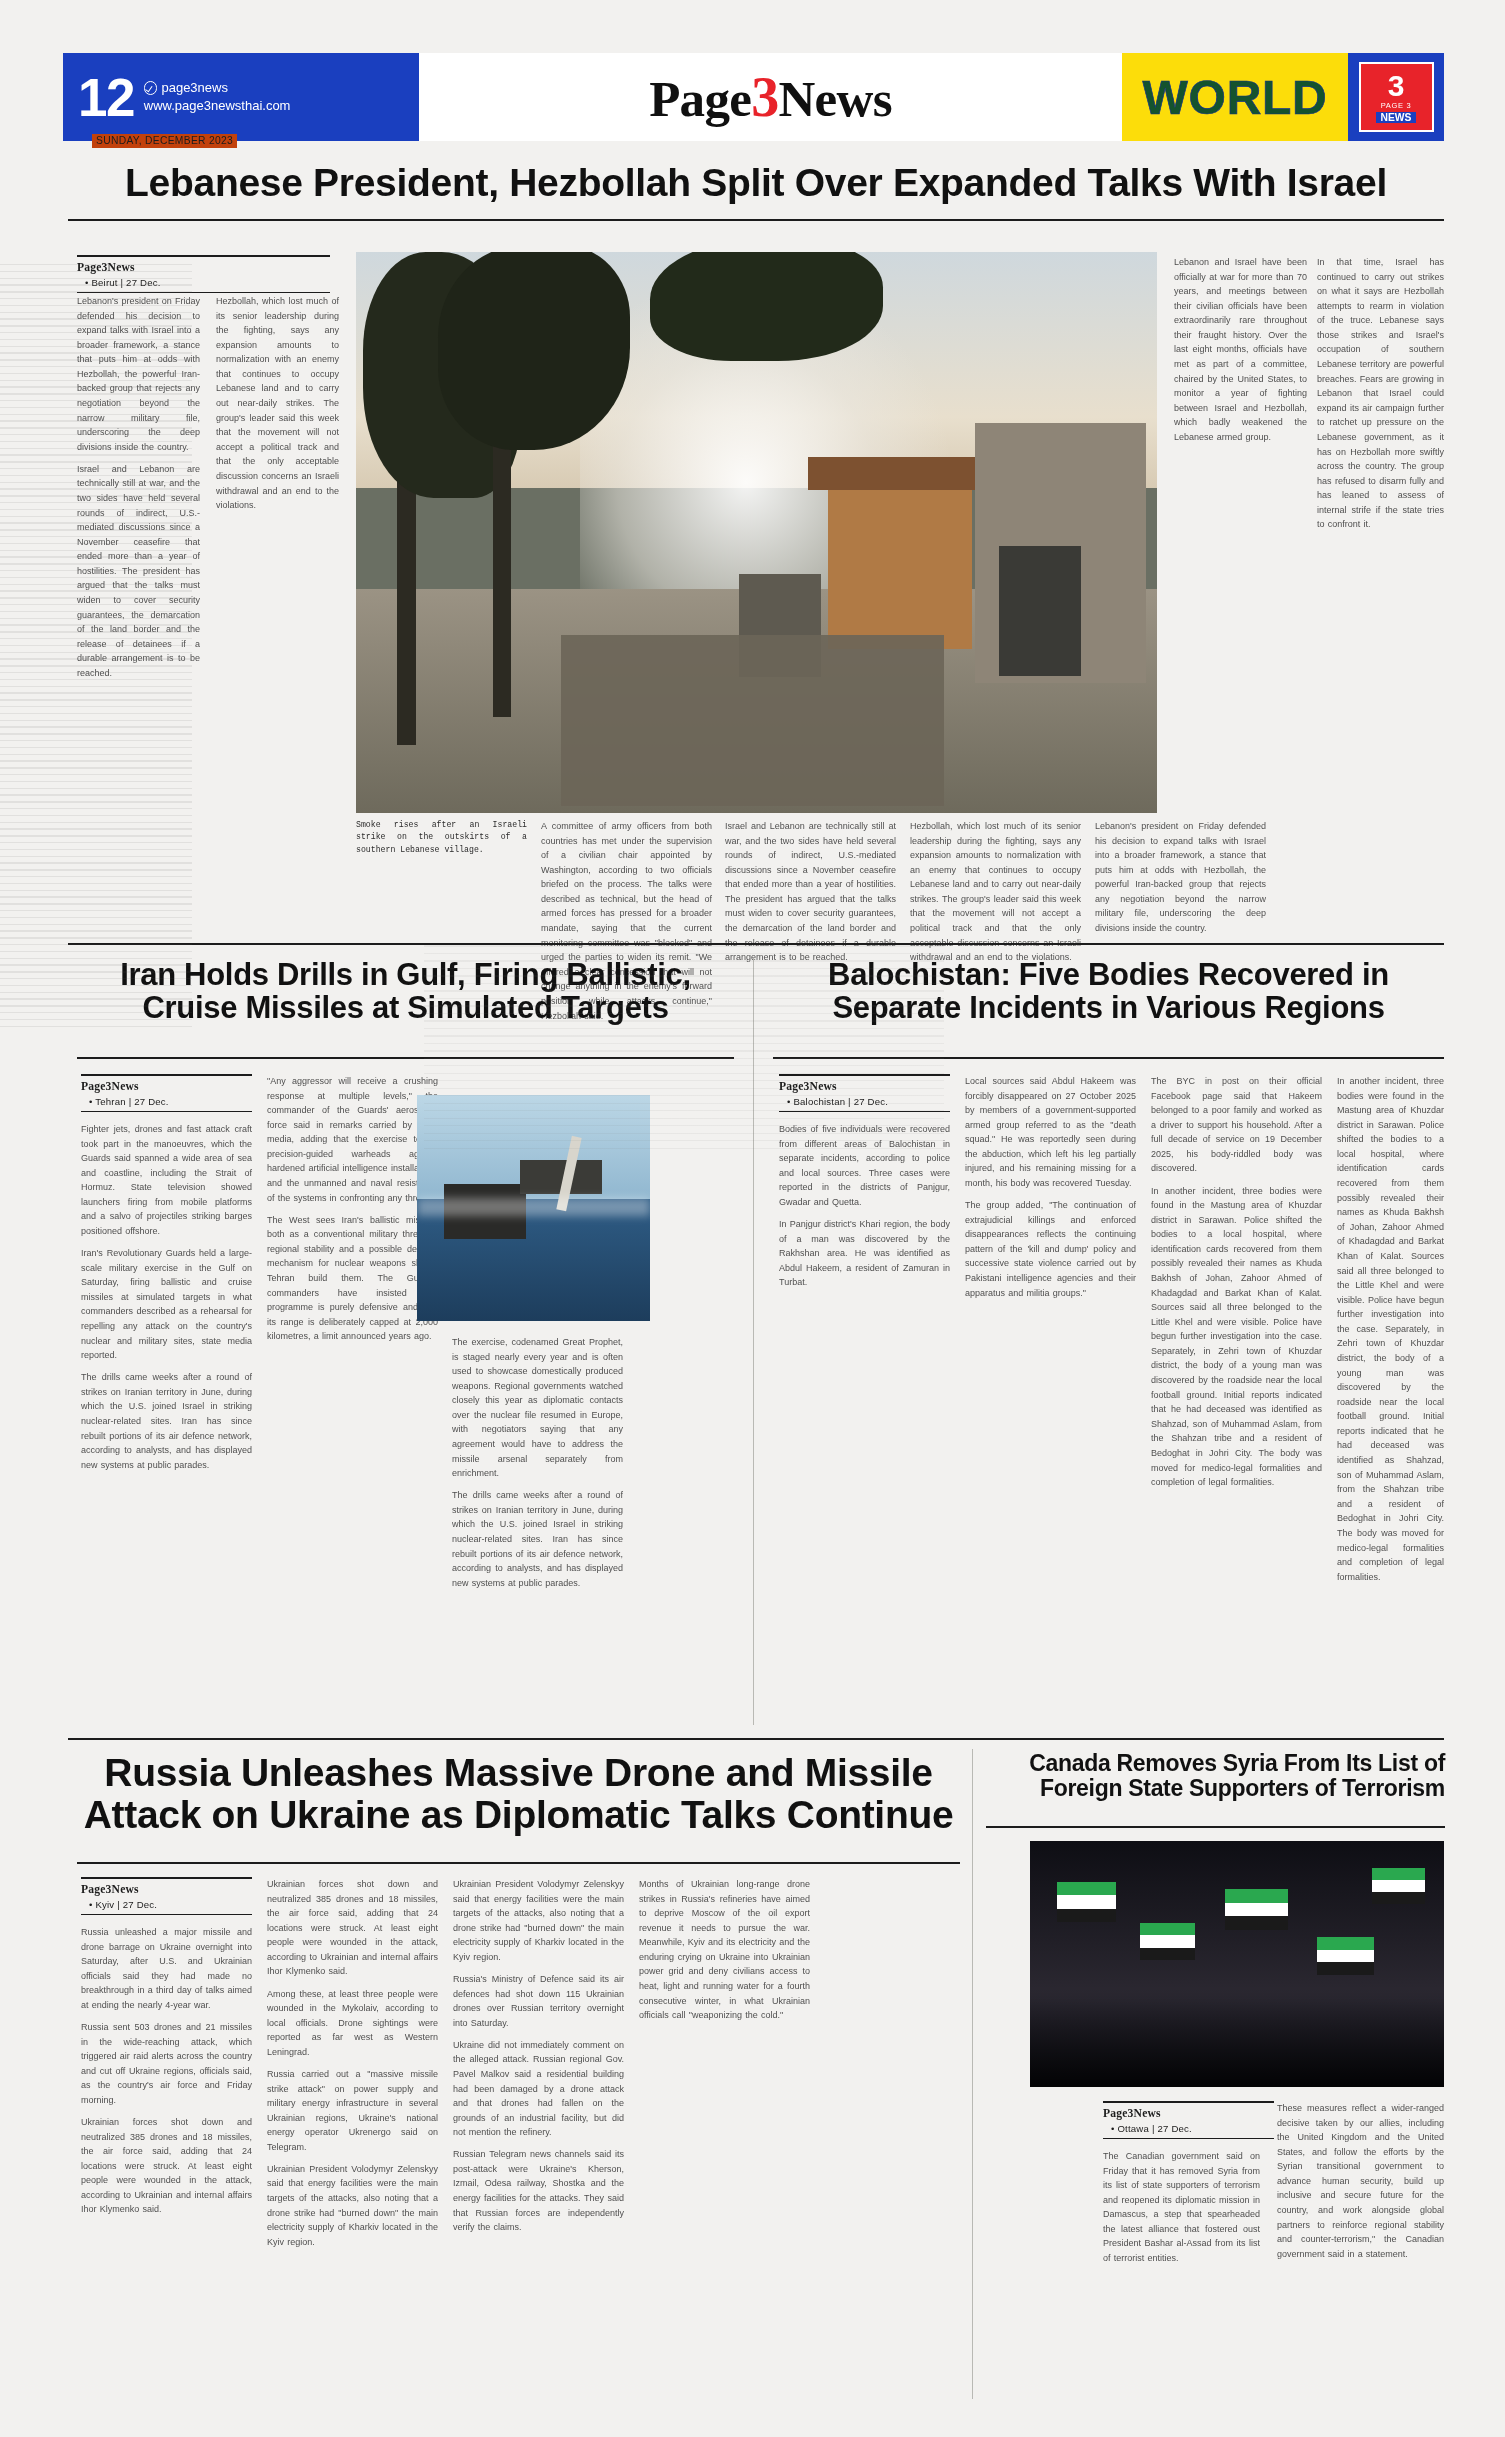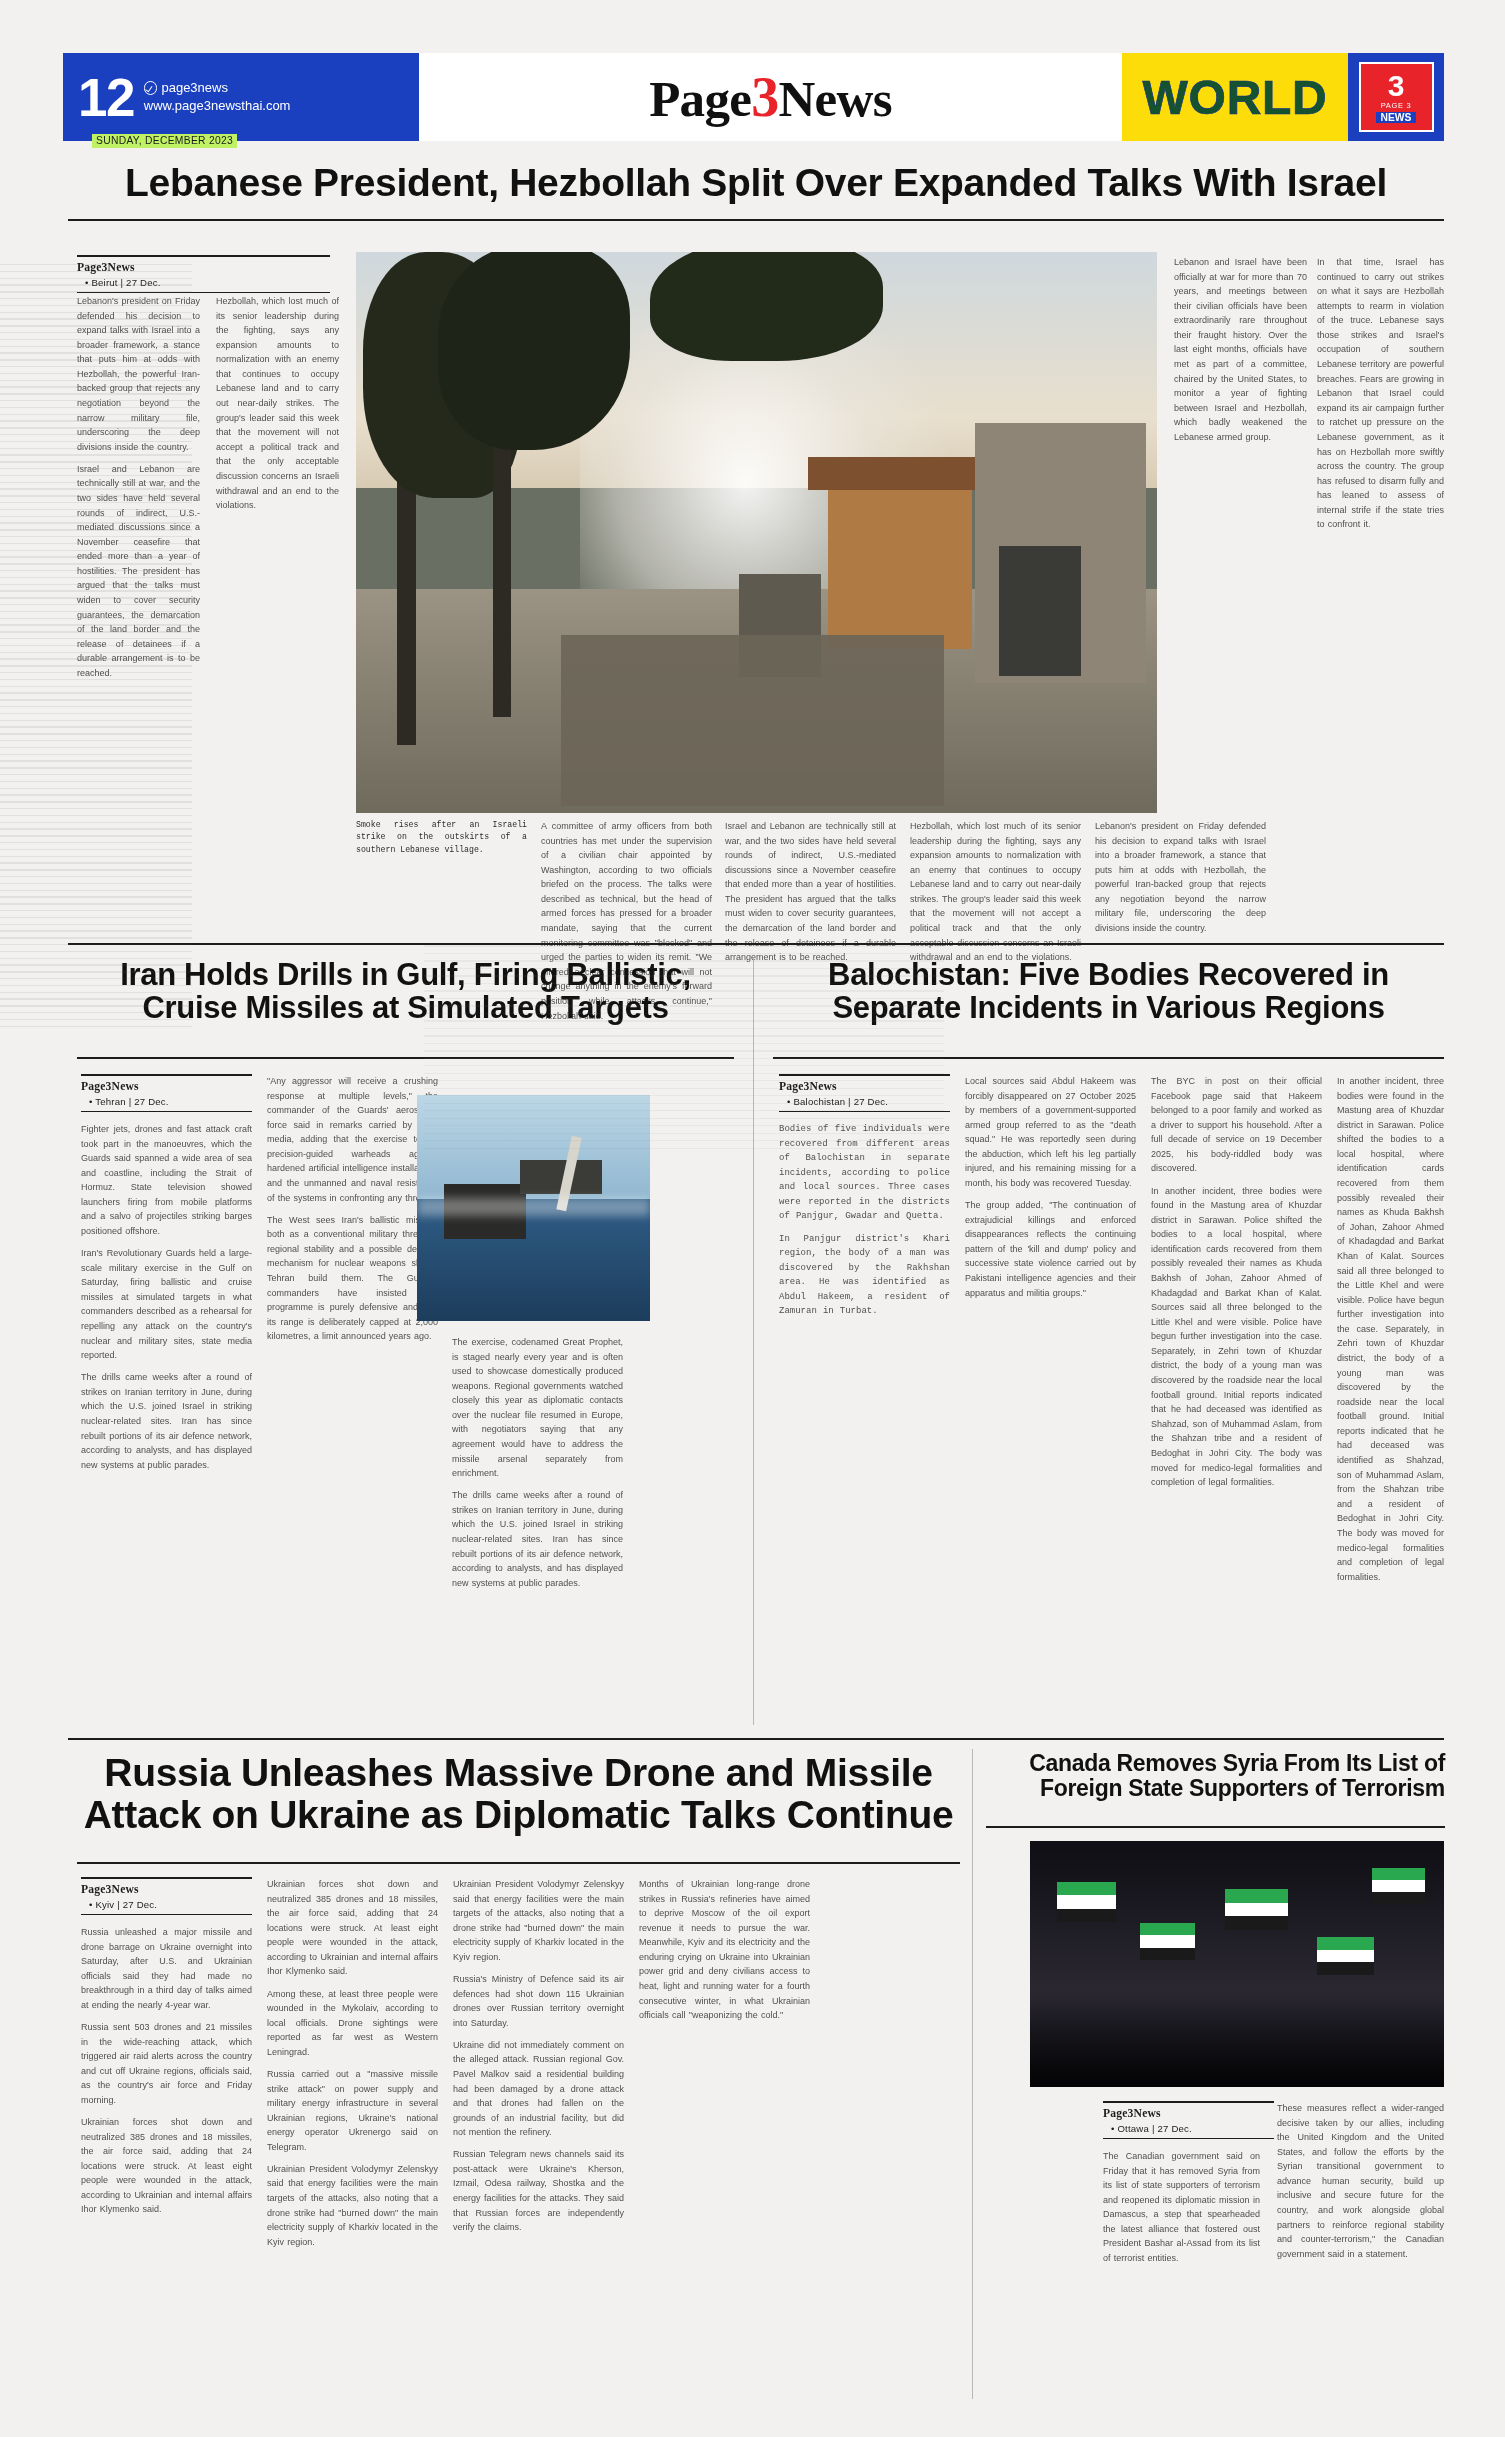--- a/index.html
+++ b/index.html
@@ -149,21 +149,21 @@
     padding: 0 4.1px;
     margin-top: 1.4px;
   }
 
   .masthead-date {
     position: absolute;
     left: 92px;
     top: 134px;
     font-size: 10.3px;
     color: #1c1c1c;
-    background: #bef264;
+    background: #c2410c;
     padding: 1.4px 4.1px;
     letter-spacing: 0.3px;
     filter: blur(0.4px);
   }
 
   .rule {
     position: absolute;
     background: #1c1c1c;
   }
 
@@ -407,21 +407,21 @@
   </div>
 
   <div class="headline" style="position:absolute; left:773px; top:958px; width:671px; font-size:31px; text-align:center;">Balochistan: Five Bodies Recovered in Separate Incidents in Various Regions</div>
   <div class="rule" style="left:773px; top:1057px; width:671px; height:2.1px;"></div>
 
   <div style="position:absolute; left:779px; top:1074px; width:171px;" class="byline">
     <div class="brand">Page3News</div>
     <div class="dateline">• Balochistan | 27 Dec.</div>
   </div>
 
-  <div class="col" style="left:779px; top:1122px; width:171px; height:602px;font-family:Liberation Mono, monospace;">
+  <div class="col" style="left:779px; top:1122px; width:171px; height:602px;">
     <p>Bodies of five individuals were recovered from different areas of Balochistan in separate incidents, according to police and local sources. Three cases were reported in the districts of Panjgur, Gwadar and Quetta.</p>
     <p>In Panjgur district's Khari region, the body of a man was discovered by the Rakhshan area. He was identified as Abdul Hakeem, a resident of Zamuran in Turbat.</p>
   </div>
   <div class="col" style="left:965px; top:1074px; width:171px; height:650px;">
     <p>Local sources said Abdul Hakeem was forcibly disappeared on 27 October 2025 by members of a government-supported armed group referred to as the "death squad." He was reportedly seen during the abduction, which left his leg partially injured, and his remaining missing for a month, his body was recovered Tuesday.</p>
     <p>The group added, "The continuation of extrajudicial killings and enforced disappearances reflects the continuing pattern of the 'kill and dump' policy and successive state violence carried out by Pakistani intelligence agencies and their apparatus and militia groups."</p>
   </div>
   <div class="col" style="left:1151px; top:1074px; width:171px; height:650px;">
     <p>The BYC in post on their official Facebook page said that Hakeem belonged to a poor family and worked as a driver to support his household. After a full decade of service on 19 December 2025, his body-riddled body was discovered.</p>
     <p>In another incident, three bodies were found in the Mastung area of Khuzdar district in Sarawan. Police shifted the bodies to a local hospital, where identification cards recovered from them possibly revealed their names as Khuda Bakhsh of Johan, Zahoor Ahmed of Khadagdad and Barkat Khan of Kalat. Sources said all three belonged to the Little Khel and were visible. Police have begun further investigation into the case. Separately, in Zehri town of Khuzdar district, the body of a young man was discovered by the roadside near the local football ground. Initial reports indicated that he had deceased was identified as Shahzad, son of Muhammad Aslam, from the Shahzan tribe and a resident of Bedoghat in Johri City. The body was moved for medico-legal formalities and completion of legal formalities.</p>

